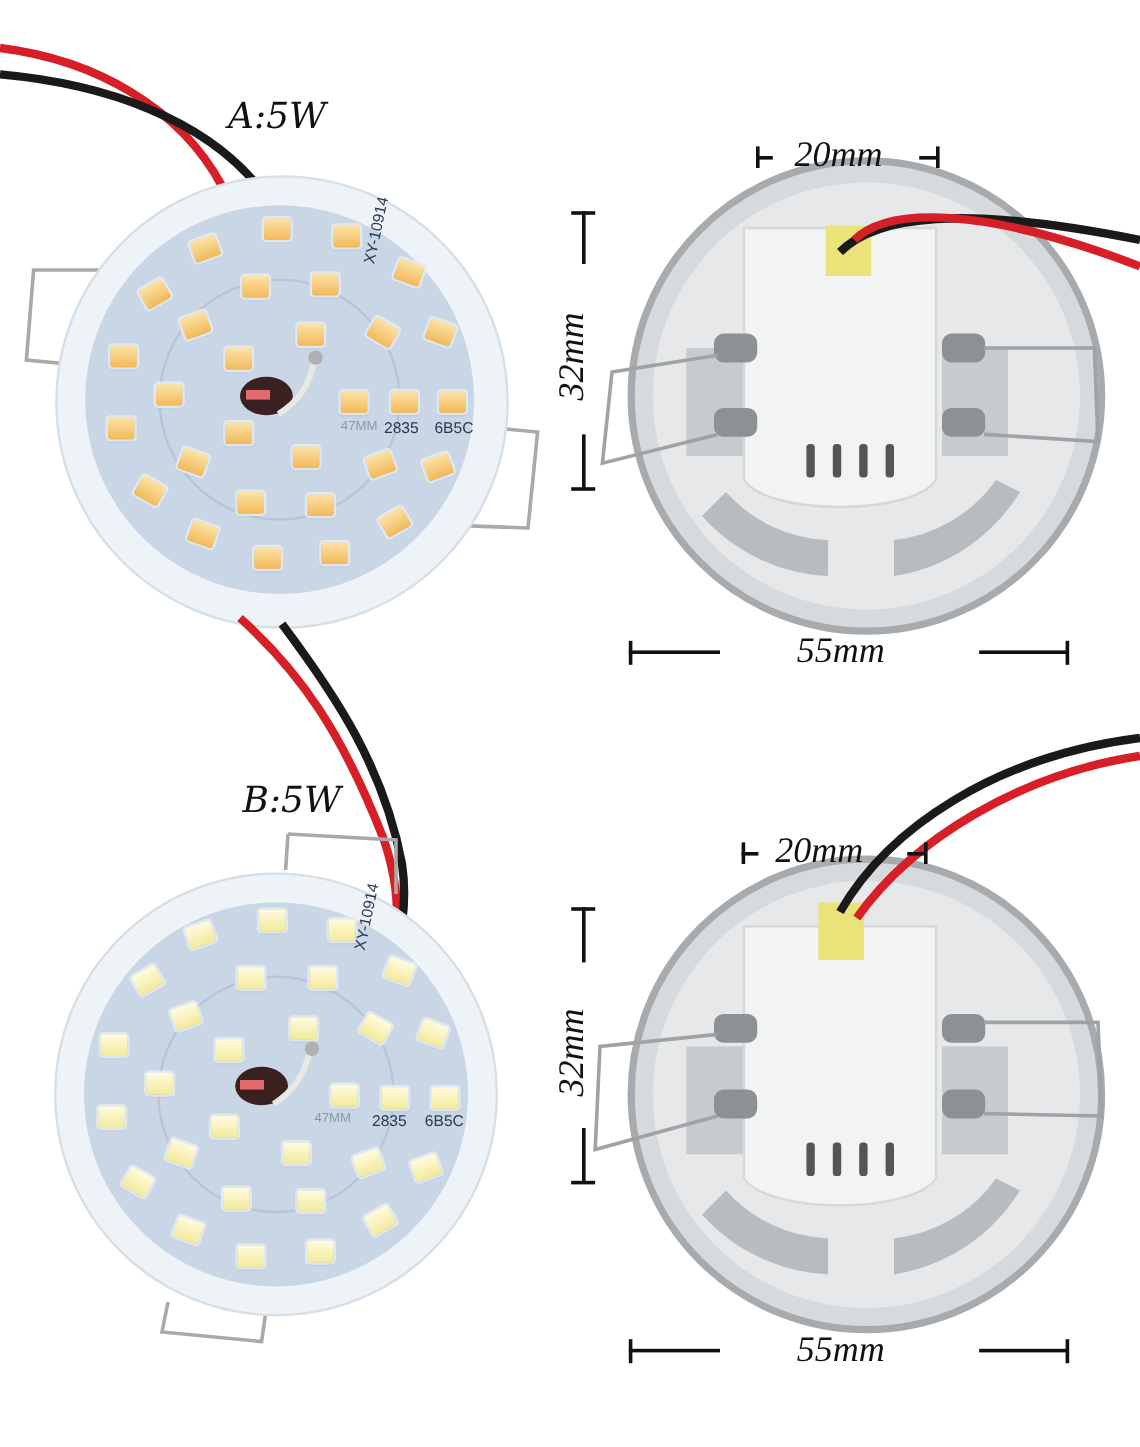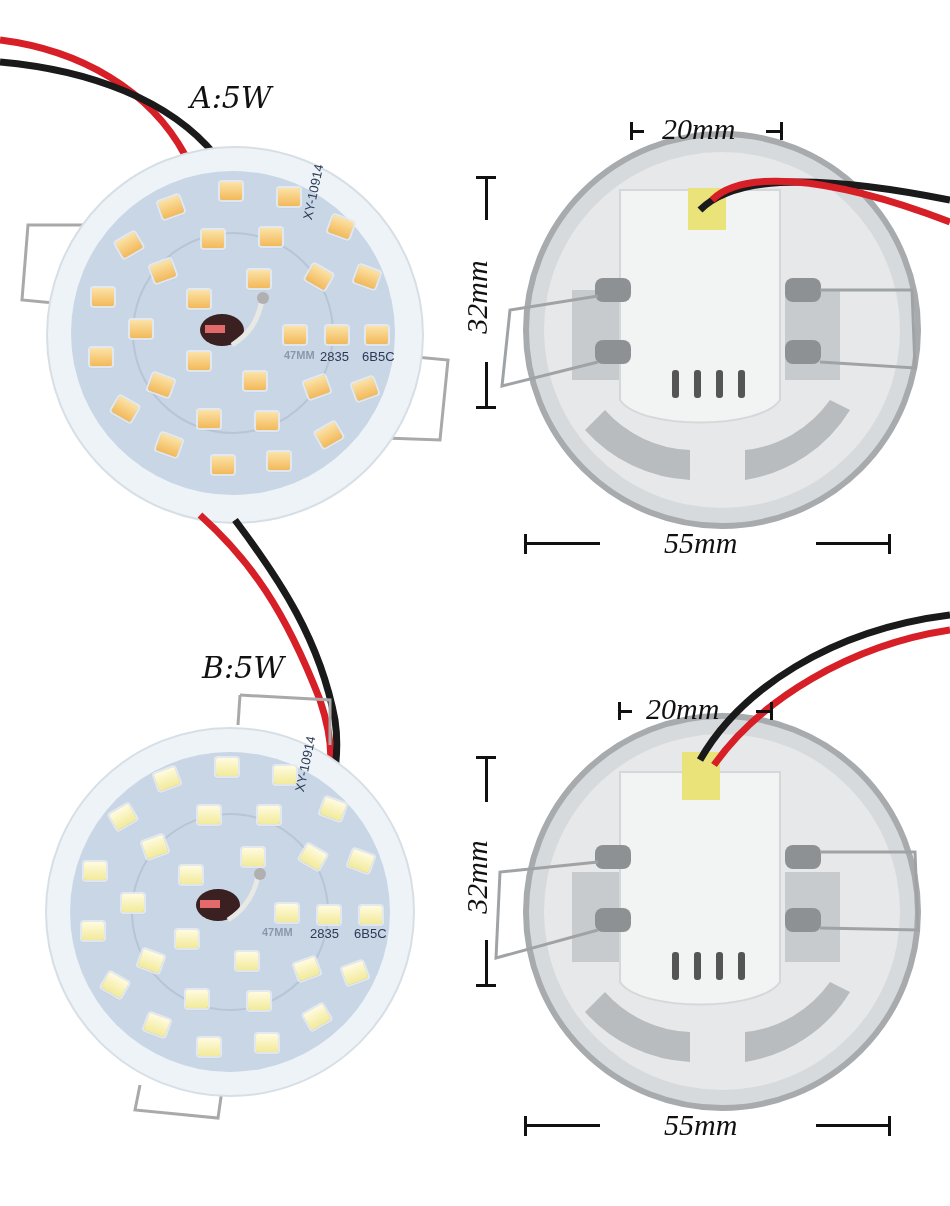--- a/index.html
+++ b/index.html
@@ -2,21 +2,21 @@
 <html><head>
   <meta charset="utf-8">
   <style>
     html, body { margin:0; padding:0; background:#ffffff; }
     body { width:950px; height:1206px; position:relative; overflow:hidden; font-family:"DejaVu Serif", serif; }
     .abs { position:absolute; }
     .label-variant { font-family:"DejaVu Serif", serif; font-style:italic; font-size:30px; color:#111; }
     .dim-text { font-family:"Liberation Serif", serif; font-style:italic; font-size:30px; color:#111; }
     .dim-line { background:#111; position:absolute; }
     .pcb-text { font-family:"Liberation Sans", sans-serif; font-size:13px; color:#2a3a55; position:absolute; }
-    .pcb-text-faint { color:#8a98ad; font-size:11px;font-weight:bold; }
+    .pcb-text-faint { color:#8a98ad; font-size:11px; }
     .led { position:absolute; width:22px; height:18px; border-radius:2px; box-shadow:0 0 0 2px rgba(230,235,240,0.9), 0 1px 2px rgba(0,0,0,0.25); }
     .led.warm { background:linear-gradient(#fbe3a8,#f3b95a); }
     .led.cool { background:linear-gradient(#fffbe0,#f2ea9a); }
     svg { position:absolute; left:0; top:0; }
   </style>
 </head>
 <body>
 
 <div>
   <svg width="950" height="1206">

